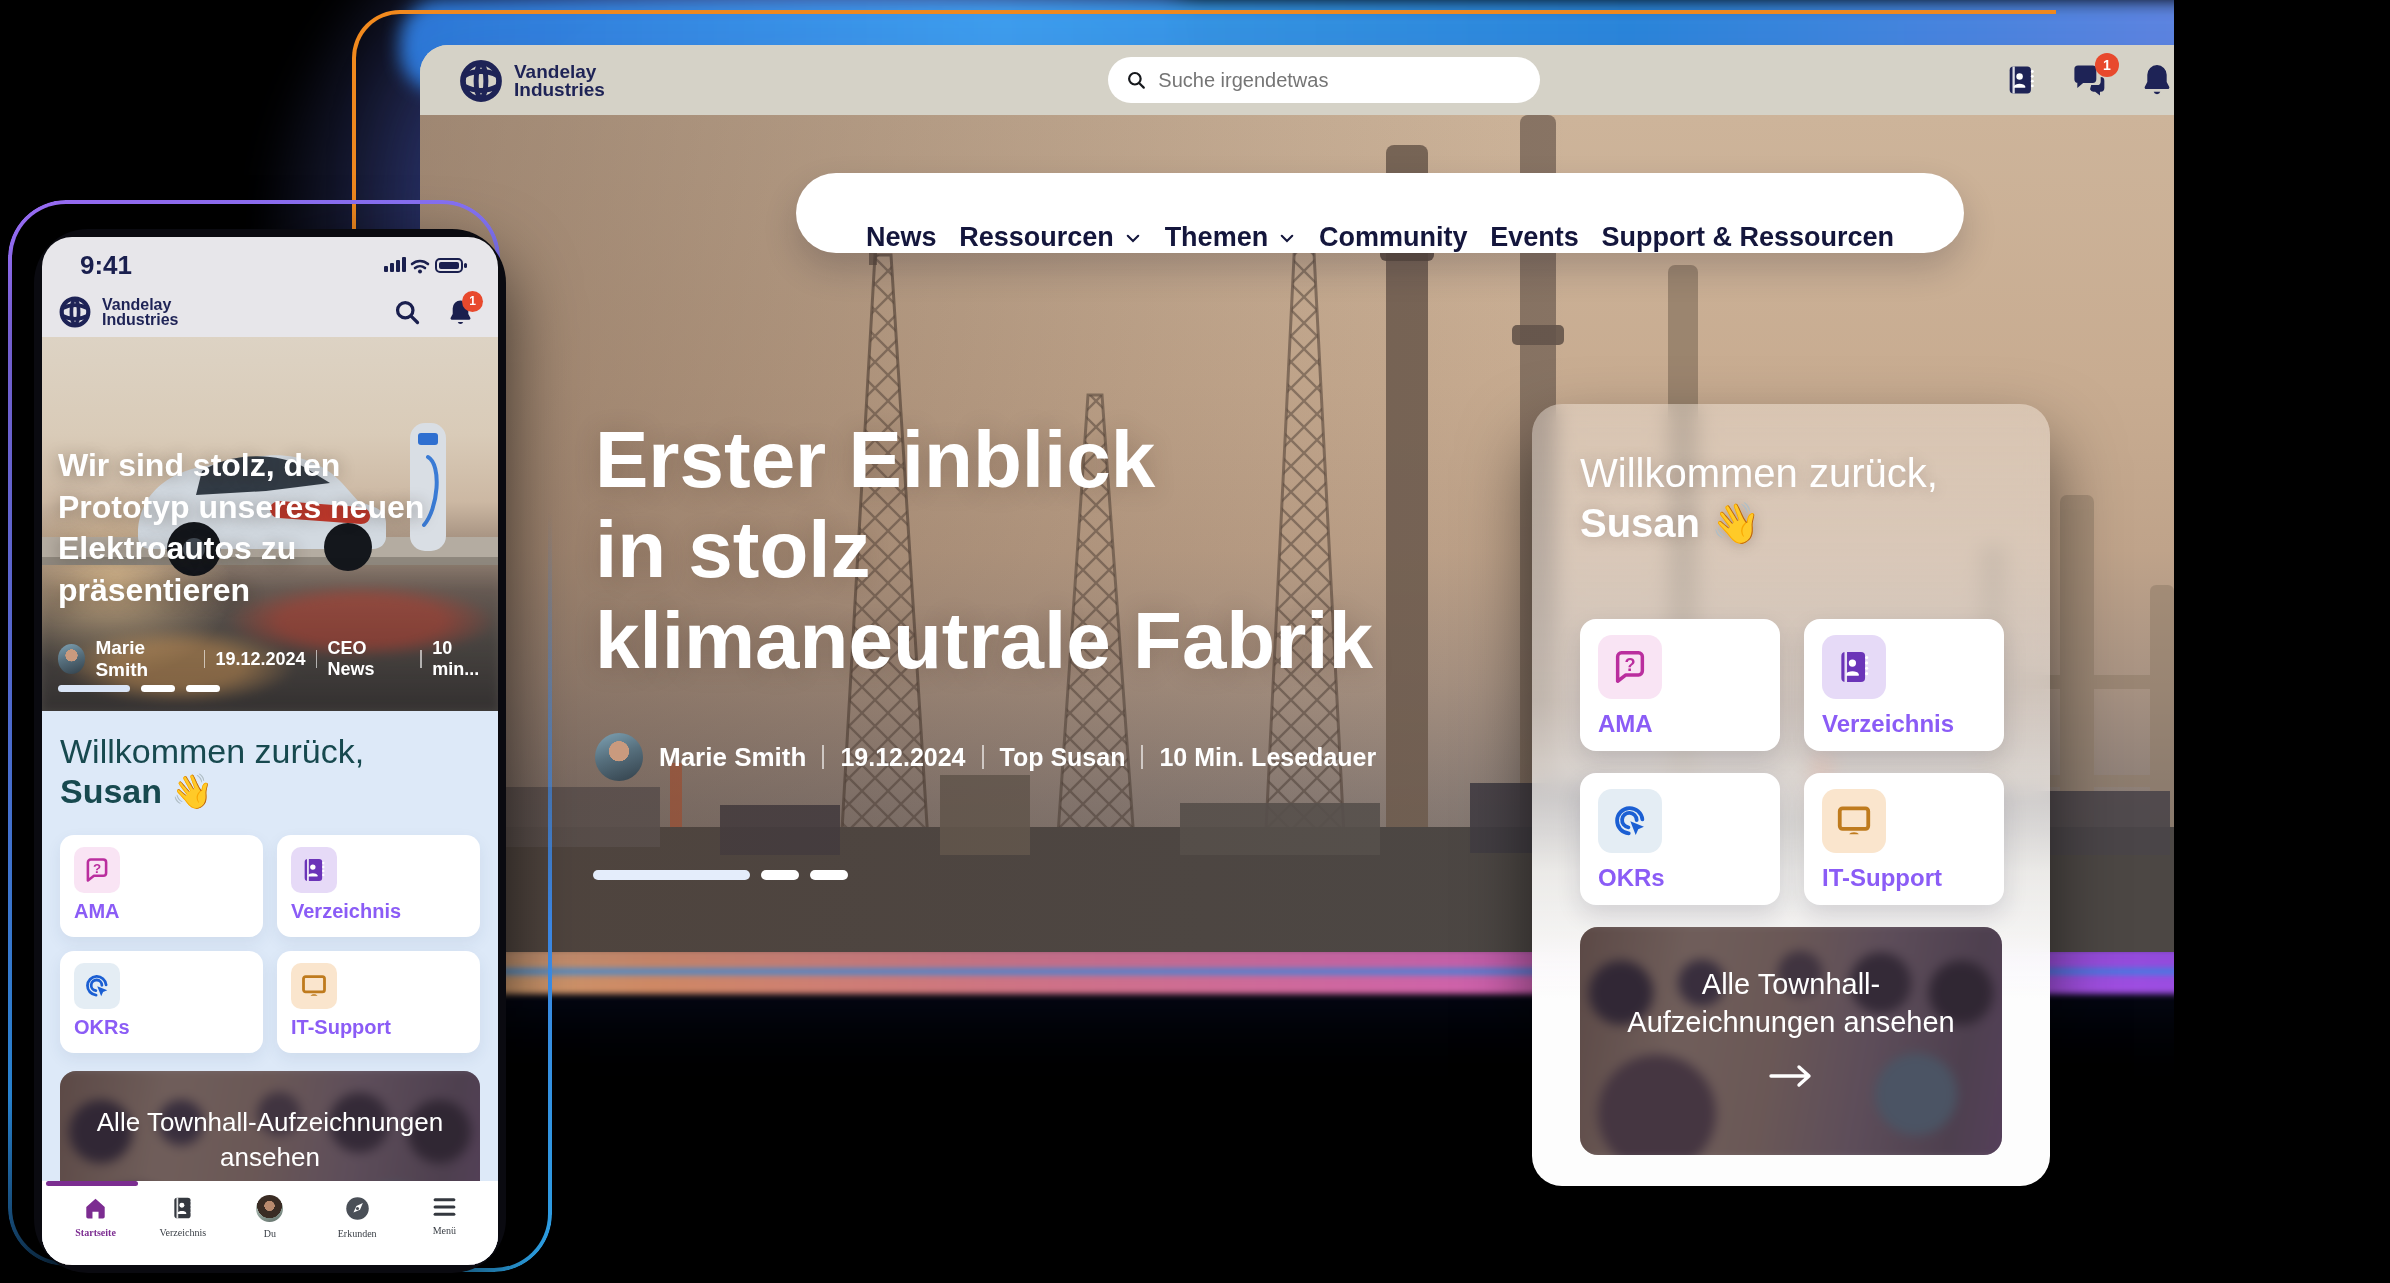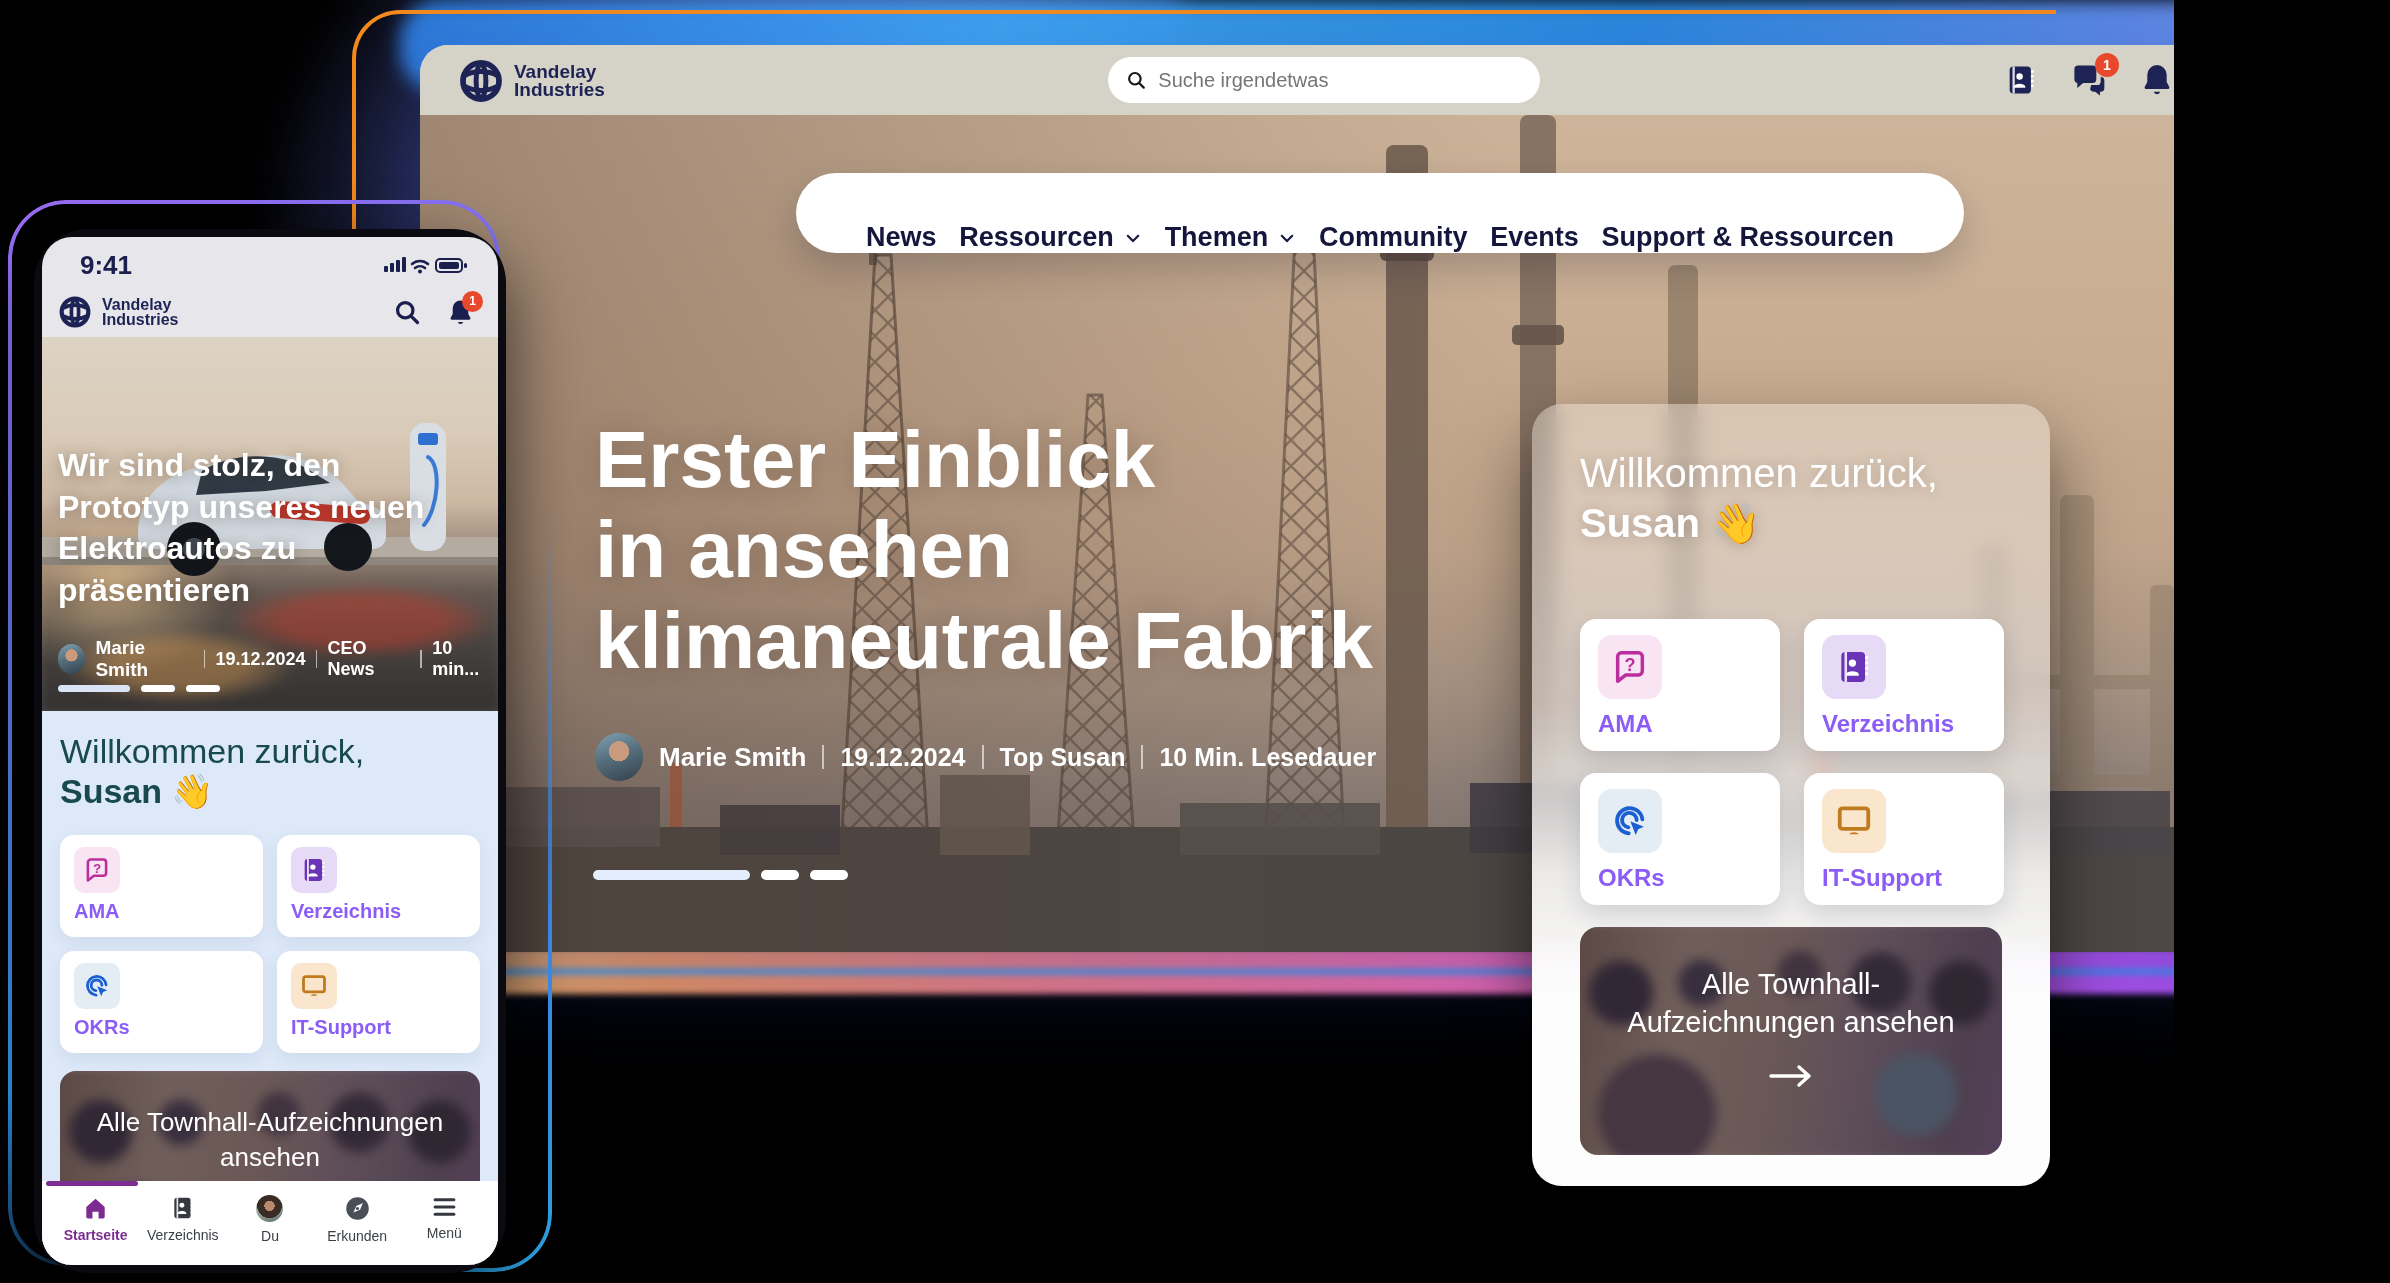--- a/index.html
+++ b/index.html
@@ -147,21 +147,21 @@
   .m-qgrid{display:grid;grid-template-columns:1fr 1fr;gap:14px;margin-top:24px;}
   .m-qcard{height:102px;background:#fff;border-radius:14px;padding:12px 14px;
     box-shadow:0 6px 16px rgba(40,60,100,.08);cursor:pointer;}
   .m-qcard .tile{width:46px;height:46px;border-radius:10px;}
   .m-qcard .qlabel{font-size:20px;margin-top:7px;}
   .m-townhall{position:relative;margin-top:18px;height:210px;border-radius:16px;overflow:hidden;cursor:pointer;}
   .m-nav{position:absolute;left:0;right:0;bottom:0;height:84px;background:#fff;z-index:3;
     display:flex;align-items:flex-start;justify-content:space-around;padding:14px 10px 0 10px;}
   .m-nav .indicator{position:absolute;left:4px;top:0;width:92px;height:5px;background:#7b2d90;border-radius:3px;}
   .nav-it{display:flex;flex-direction:column;align-items:center;gap:6px;cursor:pointer;width:86px;}
-  .nav-lab{font-size:14px;color:#3a3f46;}
+  .nav-lab{font-size:10px;color:#3a3f46;font-family:Liberation Serif, serif;}
   .nav-it.active .nav-lab{color:#7c2c91;font-weight:bold;}
   svg{display:block;}
 </style>
 </head>
 <body>
 
 <div class="stage">
 
   <div class="abs glow-corner"></div>
   <div class="abs glow-top"></div>
@@ -273,21 +273,21 @@
           <rect x="1290" y="694" width="170" height="46" fill="#5d5650" opacity=".9"></rect>
           <rect x="1540" y="676" width="210" height="64" fill="#4a4549" opacity=".9"></rect>
           <rect x="1395" y="640" width="14px" height="60" fill="#c2562e" opacity=".8"></rect>
           <rect x="250" y="648" width="12" height="64" fill="#b85430" opacity=".7"></rect>
         </g>
       </svg>
       <div class="shade"></div>
 
       <div class="abs d-title">
         <div>Erster Einblick</div>
-        <div>in ansehen</div>
+        <div>in stolz</div>
         <div>klimaneutrale Fabrik</div>
       </div>
 
       <div class="abs byline d-byline">
         <div class="avatar" style="width:48px;height:48px;"></div>
         <span class="name">Marie Smith</span>
         <span class="sep"></span>
         <span class="meta">19.12.2024</span>
         <span class="sep"></span>
         <span class="meta">Top Susan</span>

